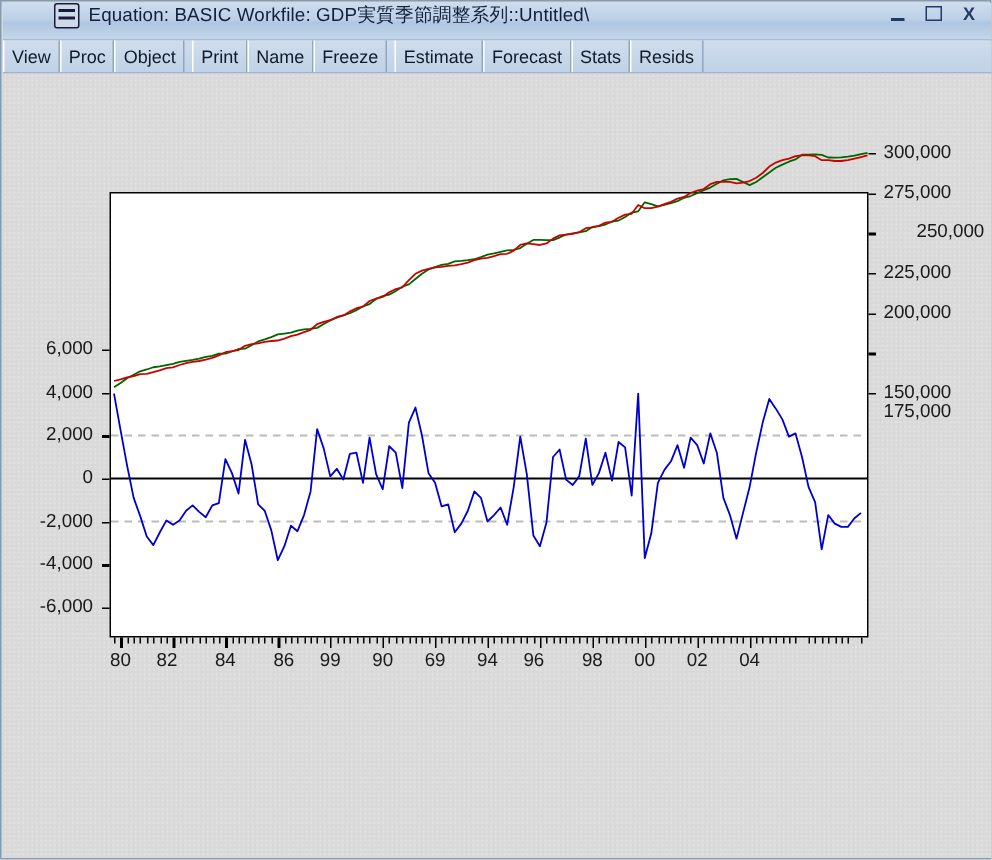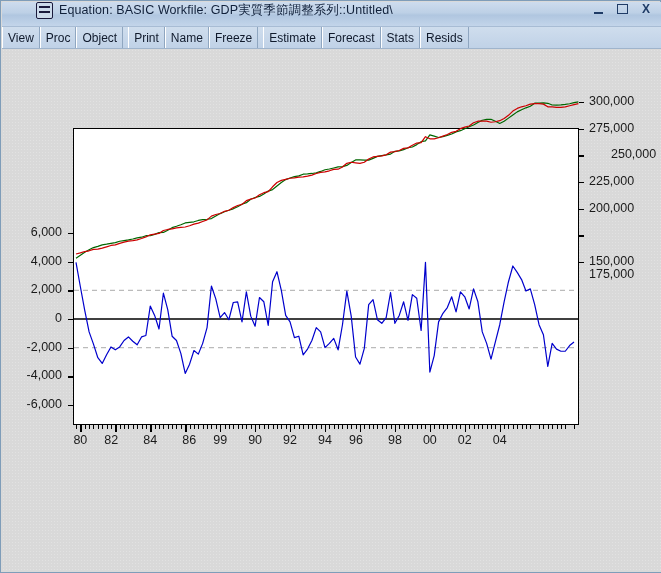--- a/index.html
+++ b/index.html
@@ -221,21 +221,21 @@
           <div class="axlabel ytick-r" style="left: 587px; top: 205px;">150,000</div>
         </div>
 
       <div id="x-labels">
           <div class="axlabel" style="left: 67.3684px; top: 384px; width: 22px; text-align: center;">80</div>
           <div class="axlabel" style="left: 102.316px; top: 384px; width: 22px; text-align: left;">82</div>
           <div class="axlabel" style="left: 137.263px; top: 384px; width: 22px; text-align: center;">84</div>
           <div class="axlabel" style="left: 172.211px; top: 384px; width: 22px; text-align: right;">86</div>
           <div class="axlabel" style="left: 207.158px; top: 384px; width: 22px; text-align: center;">99</div>
           <div class="axlabel" style="left: 242.105px; top: 384px; width: 22px; text-align: center;">90</div>
-          <div class="axlabel" style="left: 277.053px; top: 384px; width: 22px; text-align: center;">92</div>
+          <div class="axlabel" style="left: 277.053px; top: 384px; width: 22px; text-align: center;">69</div>
           <div class="axlabel" style="left: 312px; top: 384px; width: 22px; text-align: center;">94</div>
           <div class="axlabel" style="left: 346.947px; top: 384px; width: 22px; text-align: left;">96</div>
           <div class="axlabel" style="left: 381.895px; top: 384px; width: 22px; text-align: center;">98</div>
           <div class="axlabel" style="left: 416.842px; top: 384px; width: 22px; text-align: center;">00</div>
           <div class="axlabel" style="left: 451.789px; top: 384px; width: 22px; text-align: center;">02</div>
           <div class="axlabel" style="left: 486.737px; top: 384px; width: 22px; text-align: center;">04</div>
         </div>
 
       <div id="ticks">
           <div class="tickmark" style="left: 66px; top: 184px; width: 5px; height: 1.3px;"></div>

